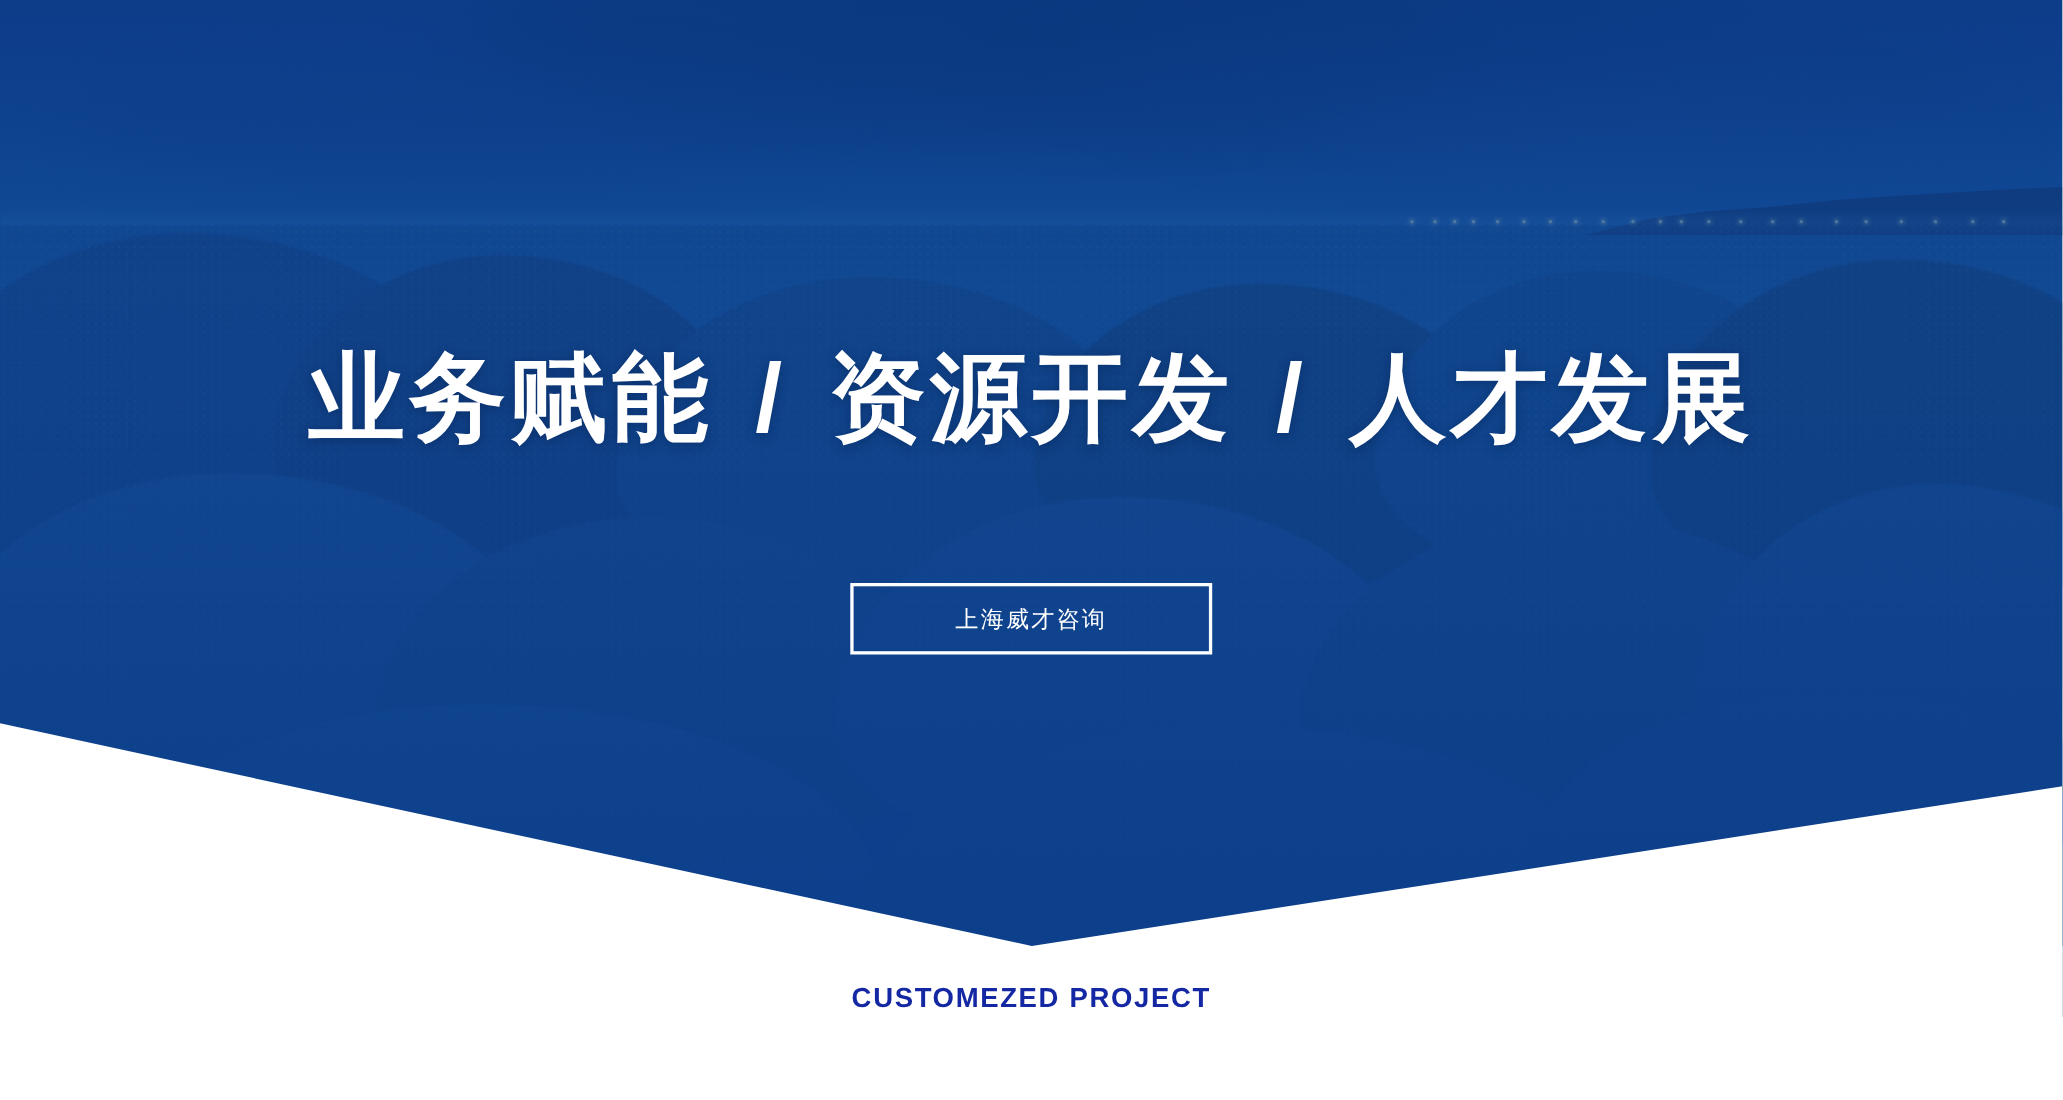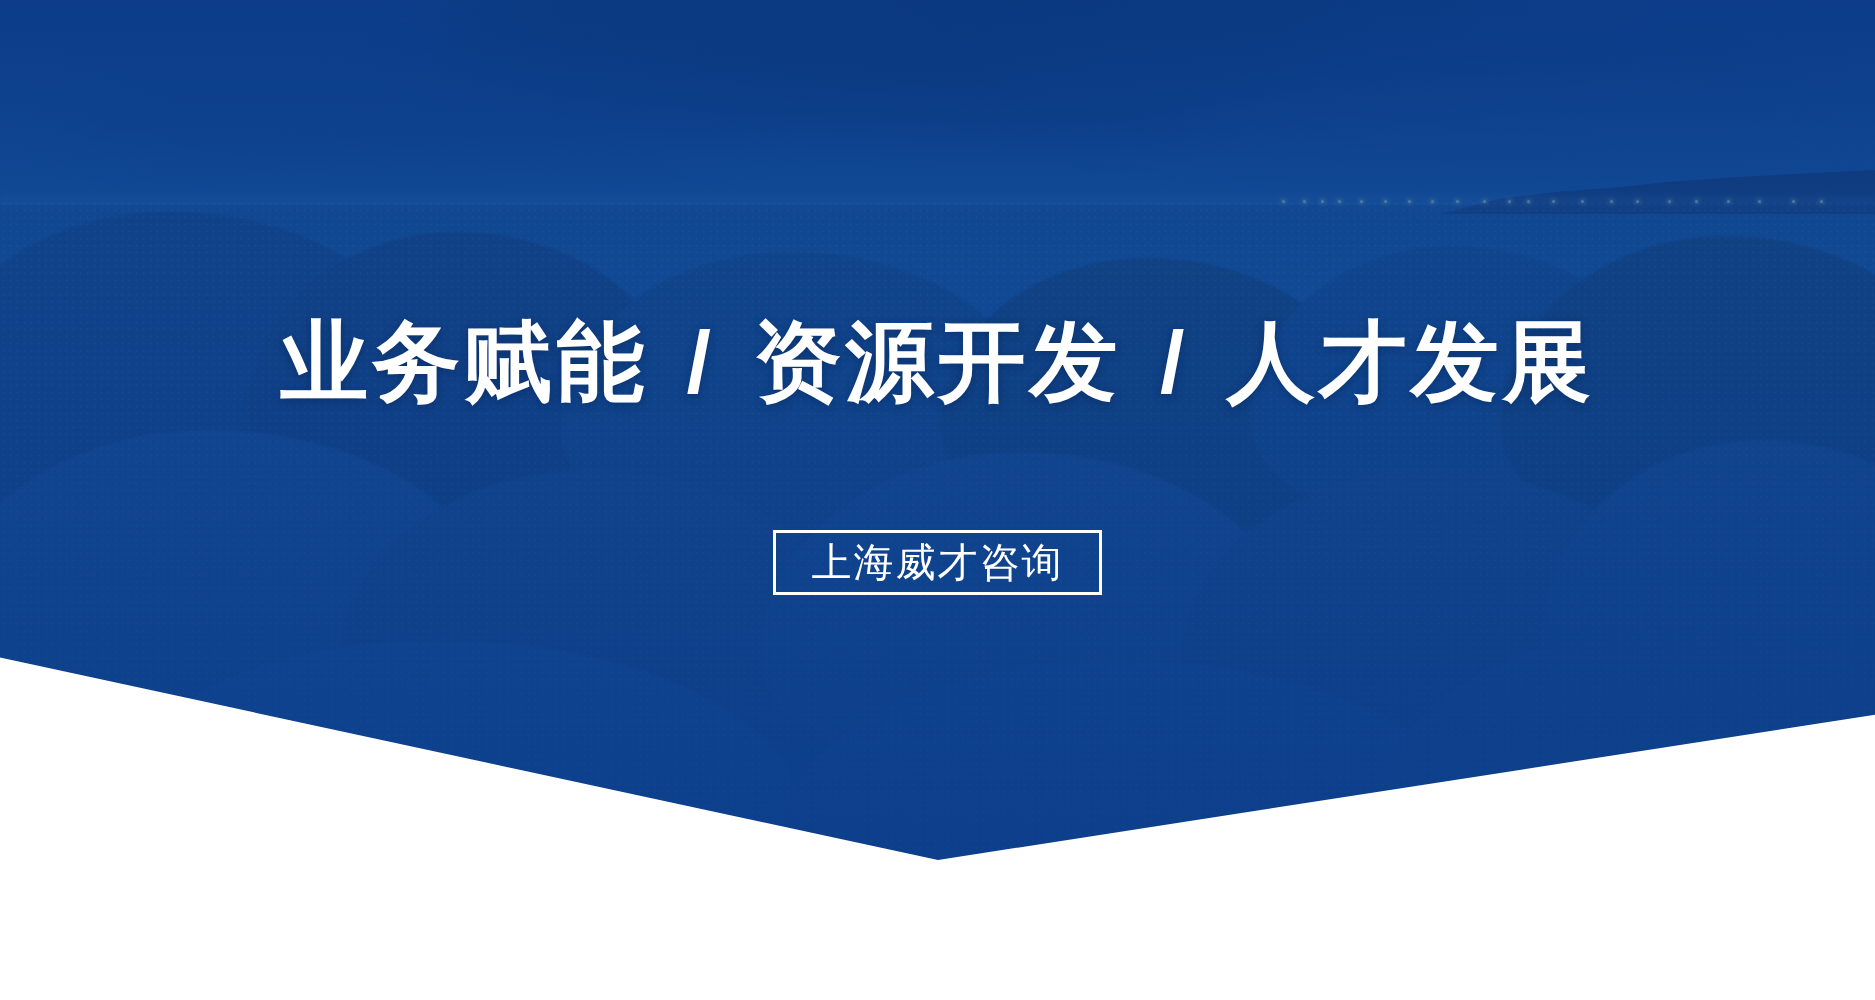--- a/index.html
+++ b/index.html
@@ -225,21 +225,21 @@
     left: 773px;
     top: 530px;
     width: 329px;
     height: 65px;
     box-sizing: border-box;
     border: 3px solid #ffffff;
     display: flex;
     align-items: center;
     justify-content: center;
     color: #ffffff;
-    font-size: 40px;
+    font-size: 21px;
     letter-spacing: 2px;
     white-space: nowrap;
     background: transparent;
     cursor: pointer;
   }
 
   .footer-label {
     position: absolute;
     left: 0;
     top: 893px;
@@ -322,15 +322,16 @@
     <div class="headline">
       <span>业务赋能</span>
       <span class="sep">/</span>
       <span>资源开发</span>
       <span class="sep">/</span>
       <span>人才发展</span>
     </div>
 
     <div class="cta">上海威才咨询</div>
 
+    <div class="footer-label">CUSTOMEZED PROJECT</div>
   </div>
 
 </div>
 
 </body></html>

